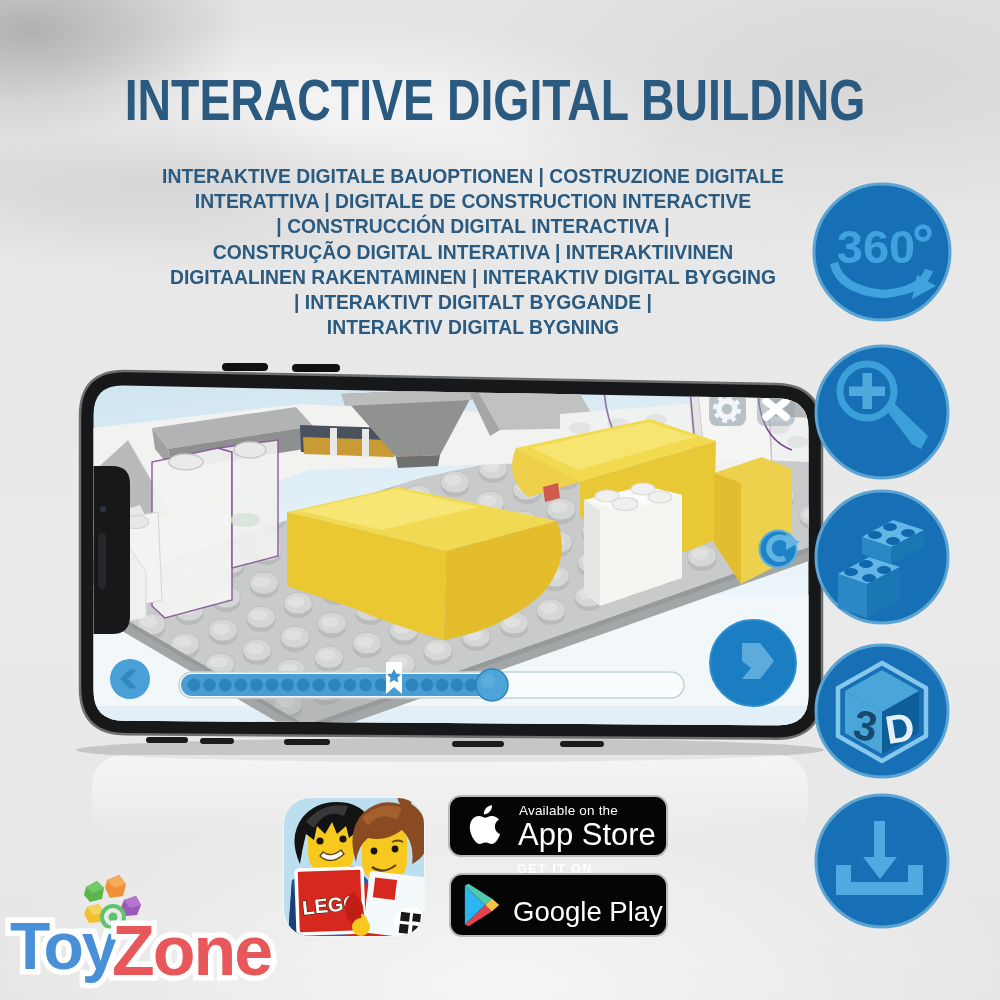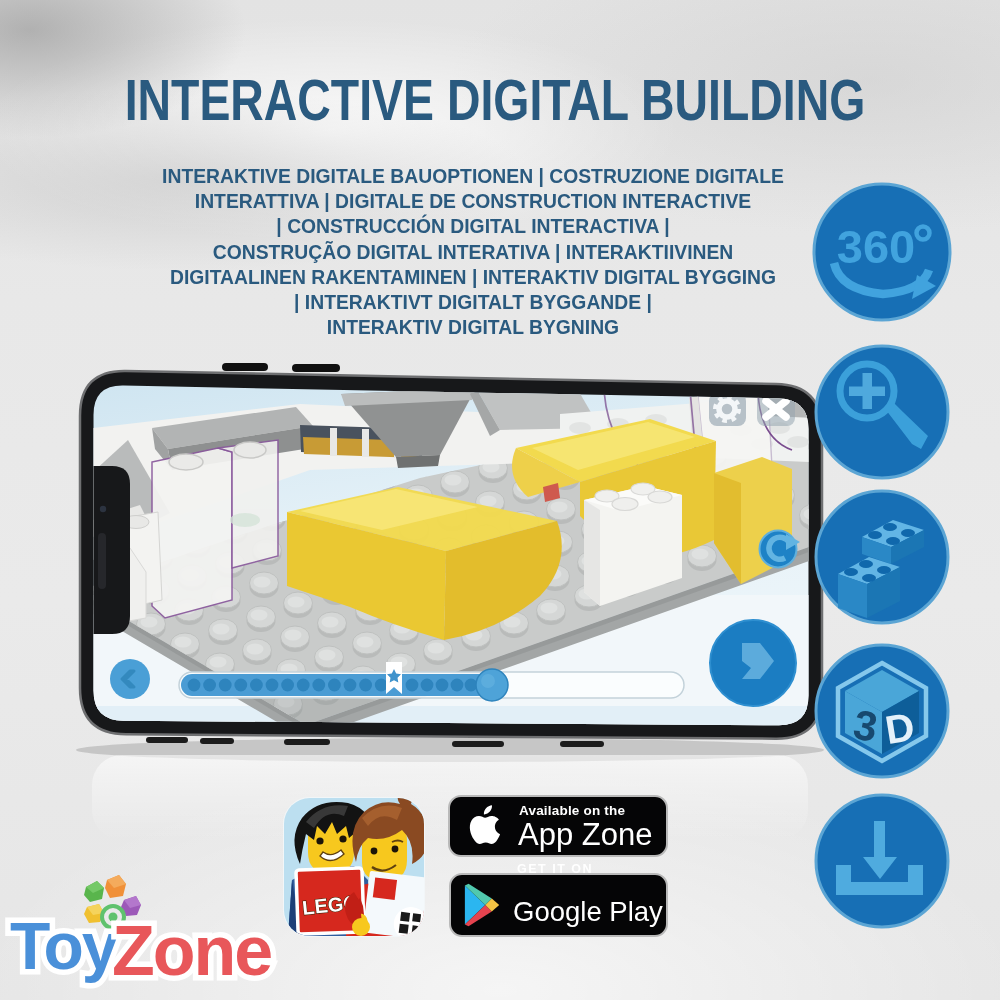--- a/index.html
+++ b/index.html
@@ -795,22 +795,22 @@
 <path d="M354,892 Q342,900 346,914 Q350,928 362,925 L360,902 Z" fill="#c11f16"></path>
 <circle cx="361" cy="927" r="9" fill="#f7c81e"></circle>
 
 </svg>
 
 <div class="abs" style="left:448px;top:795px;width:220px;height:62px;background:#050506;border:2px solid #b9b9b9;border-radius:13px;box-sizing:border-box;"></div>
 <svg class="abs" style="left:466px;top:802px;" width="36" height="47" viewBox="0 0 46 52">
 
   <path fill="#ffffff" d="M30.5 8.2c1.8-2.2 3-5.2 2.7-8.2-2.6.1-5.7 1.7-7.6 3.9-1.7 1.9-3.1 5-2.7 7.9 2.9.2 5.8-1.5 7.6-3.6zM36.9 27.6c-.1-6 4.9-8.9 5.1-9-2.8-4.1-7.1-4.6-8.6-4.7-3.7-.4-7.2 2.2-9 2.2-1.9 0-4.7-2.1-7.8-2.1-4 .1-7.7 2.3-9.7 5.9-4.2 7.2-1.1 17.9 3 23.7 2 2.9 4.4 6.1 7.5 6 3-.1 4.1-1.9 7.8-1.9 3.6 0 4.7 1.9 7.8 1.9 3.2-.1 5.3-2.9 7.2-5.8 2.3-3.3 3.2-6.6 3.3-6.7-.1-.1-6.4-2.5-6.6-9.5z"></path>
 </svg>
-<div class="abs" style="left:519px;top:803px;color:#fff;font-size:13.5px;font-weight:bold;letter-spacing:0.2px;">Available on the</div>
-<div class="abs" style="left:518px;top:817px;color:#fff;font-size:31px;letter-spacing:0px;">App Zone</div>
+<div class="abs" style="left:519px;top:803px;color:#fff;font-size:13.5px;font-weight:normal;letter-spacing:0.2px;">Available on the</div>
+<div class="abs" style="left:518px;top:817px;color:#fff;font-size:31px;letter-spacing:0px;">App Store</div>
 
 <div class="abs" style="left:449px;top:873px;width:219px;height:64px;background:#050506;border:2px solid #b9b9b9;border-radius:13px;box-sizing:border-box;"></div>
 <svg class="abs" style="left:463px;top:883px;" width="39" height="44" viewBox="0 0 42 46">
 
   <path d="M2 2 L24 23 L2 44 Z" fill="#2bb6f0"></path>
   <path d="M2 2 L24 23 L31 16 L6 0 Z" fill="#51c9ae"></path>
   <path d="M2 44 L24 23 L31 30 L6 46 Z" fill="#e5434f"></path>
   <path d="M24 23 L31 16 L39 23 L31 30 Z" fill="#f4c444"></path>
 </svg>
 <div class="abs" style="left:517px;top:862px;color:#fff;font-size:12.5px;font-weight:bold;letter-spacing:1.5px;">GET IT ON</div>

